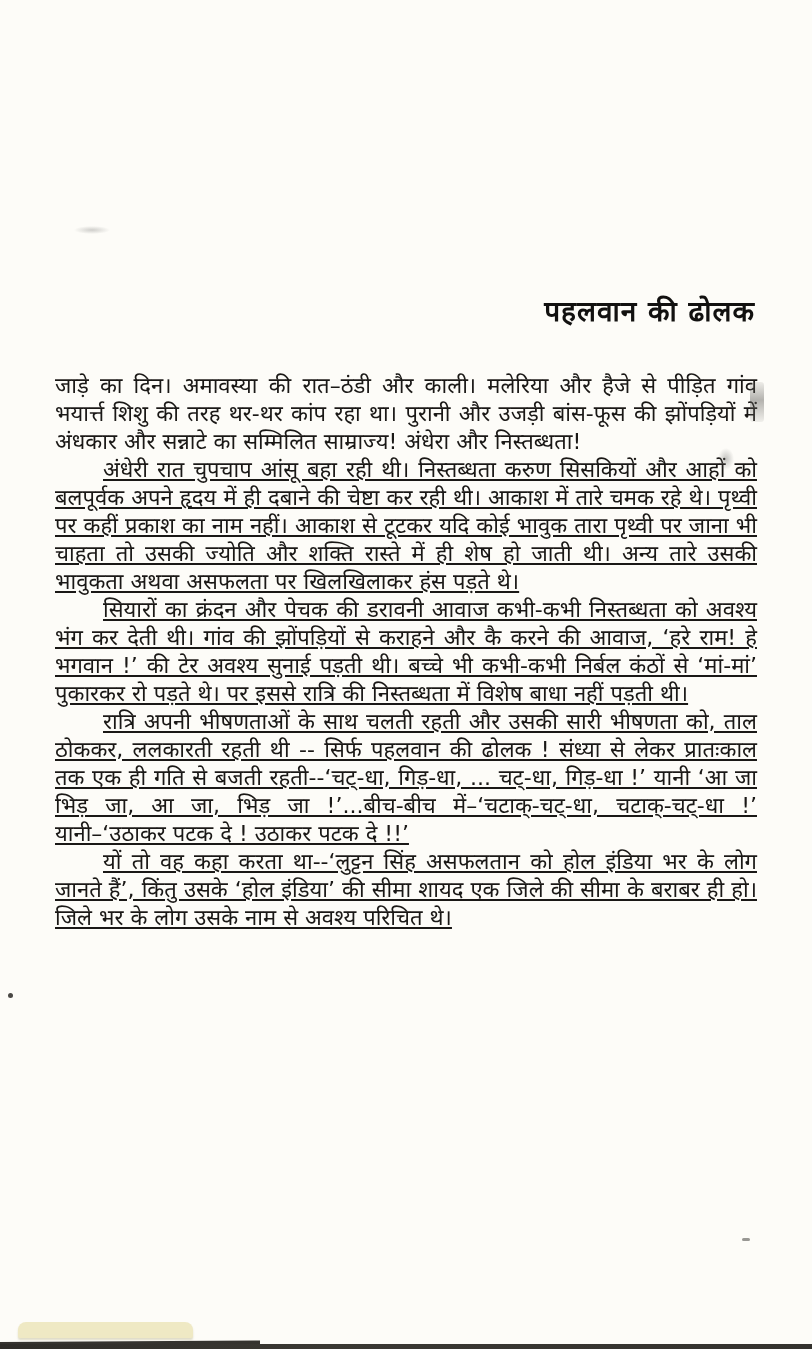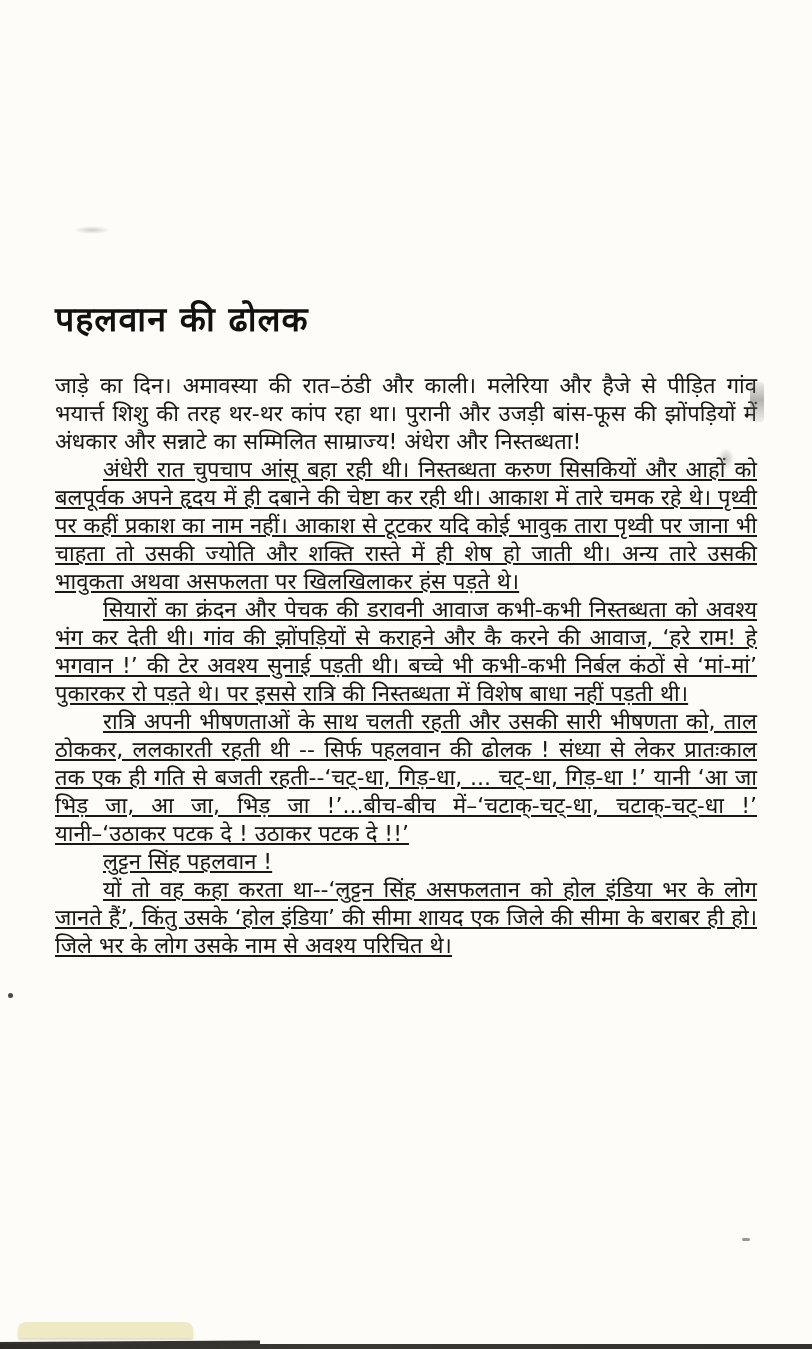--- a/index.html
+++ b/index.html
@@ -15,22 +15,22 @@
     background: #fdfcf8;
     overflow: hidden;
     font-family: "DejaVu Sans", "Liberation Sans", sans-serif;
     color: #161412;
   }
   .title {
     position: absolute;
     top: 272px;
     left: 55px;
     width: 700px;
-    text-align: left;
-    font-size: 34px;
+    text-align: right;
+    font-size: 28px;
     font-weight: bold;
     letter-spacing: 1px;
     color: #121110;
   }
   .body-text {
     position: absolute;
     top: 372px;
     left: 55px;
     width: 702px;
   }
@@ -103,21 +103,20 @@
 
 <div class="page">
 
   <h1 class="title">पहलवान की ढोलक</h1>
 
   <div class="body-text">
     <p class="para">जाड़े का दिन। अमावस्या की रात–ठंडी और काली। मलेरिया और हैजे से पीड़ित गांव भयार्त्त शिशु की तरह थर-थर कांप रहा था। पुरानी और उजड़ी बांस-फूस की झोंपड़ियों में अंधकार और सन्नाटे का सम्मिलित साम्राज्य! अंधेरा और निस्तब्धता!</p>
     <p class="para indent">अंधेरी रात चुपचाप आंसू बहा रही थी। निस्तब्धता करुण सिसकियों और आहों को बलपूर्वक अपने हृदय में ही दबाने की चेष्टा कर रही थी। आकाश में तारे चमक रहे थे। पृथ्वी पर कहीं प्रकाश का नाम नहीं। आकाश से टूटकर यदि कोई भावुक तारा पृथ्वी पर जाना भी चाहता तो उसकी ज्योति और शक्ति रास्ते में ही शेष हो जाती थी। अन्य तारे उसकी भावुकता अथवा असफलता पर खिलखिलाकर हंस पड़ते थे।</p>
     <p class="para indent">सियारों का क्रंदन और पेचक की डरावनी आवाज कभी-कभी निस्तब्धता को अवश्य भंग कर देती थी। गांव की झोंपड़ियों से कराहने और कै करने की आवाज, ‘हरे राम! हे भगवान !’ की टेर अवश्य सुनाई पड़ती थी। बच्चे भी कभी-कभी निर्बल कंठों से ‘मां-मां’ पुकारकर रो पड़ते थे। पर इससे रात्रि की निस्तब्धता में विशेष बाधा नहीं पड़ती थी।</p>
     <p class="para indent">रात्रि अपनी भीषणताओं के साथ चलती रहती और उसकी सारी भीषणता को, ताल ठोककर, ललकारती रहती थी -- सिर्फ पहलवान की ढोलक ! संध्या से लेकर प्रातःकाल तक एक ही गति से बजती रहती--‘चट्-धा, गिड़-धा, ... चट्-धा, गिड़-धा !’ यानी ‘आ जा भिड़ जा, आ जा, भिड़ जा !’...बीच-बीच में–‘चटाक्-चट्-धा, चटाक्-चट्-धा !’ यानी–‘उठाकर पटक दे ! उठाकर पटक दे !!’</p>
-    <p class="para indent">लुट्टन सिंह पहलवान !</p>
     <p class="para indent">यों तो वह कहा करता था--‘लुट्टन सिंह असफलतान को होल इंडिया भर के लोग जानते हैं’, किंतु उसके ‘होल इंडिया’ की सीमा शायद एक जिले की सीमा के बराबर ही हो। जिले भर के लोग उसके नाम से अवश्य परिचित थे।</p>
   </div>
 
   <div class="artifact speck-topleft"></div>
   <div class="artifact speck-right-mid"></div>
   <div class="artifact speck-right-smudge"></div>
   <div class="artifact dot-left-margin"></div>
   <div class="artifact dot-bottom-right"></div>
   <div class="artifact bottom-smudge"></div>
   <div class="artifact bottom-edge-left"></div>

